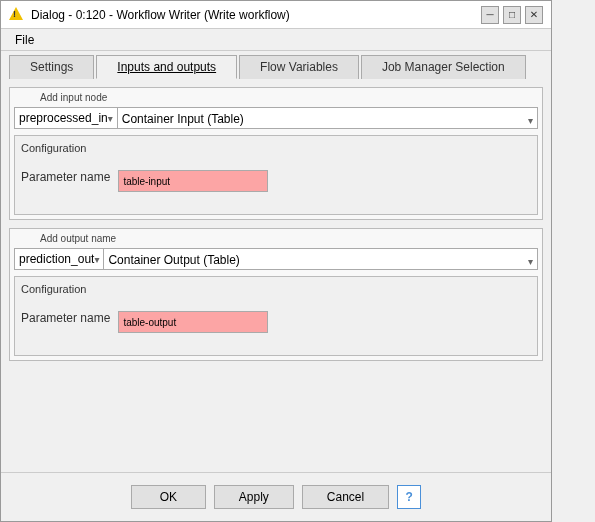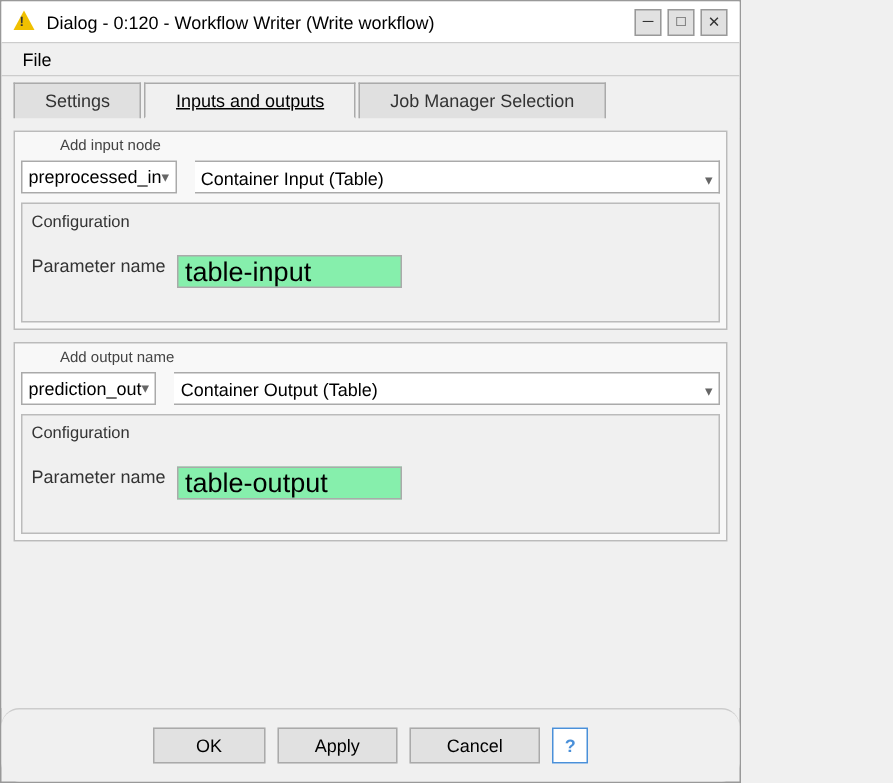--- a/index.html
+++ b/index.html
@@ -6,21 +6,21 @@
     body {
       font-family: 'Segoe UI', Tahoma, Geneva, Verdana, sans-serif;
       font-size: 12px;
       background: #f0f0f0;
       width: 595px;
       height: 522px;
       overflow: hidden;
     }
 
     .window {
-      width: 494px;
+      width: 552px;
       height: 522px;
       background: #f0f0f0;
       border: 1px solid #999;
       display: flex;
       flex-direction: column;
     }
 
     .title-bar {
       background: #fff;
       border-bottom: 1px solid #ccc;
@@ -125,21 +125,21 @@
       font-size: 10px;
       color: #444;
       margin-bottom: 4px;
       padding-left: 2px;
       margin-left: 24px;
     }
 
     .select-row {
       display: flex;
       align-items: center;
-      gap: 12px;
+      gap: 0;
       margin-bottom: 6px;
     }
 
     .dropdown-small {
       border: 1px solid #aaa;
       background: #fff;
       padding: 2px 4px;
       font-size: 12px;
       height: 22px;
       display: flex;
@@ -194,38 +194,37 @@
     }
 
     .param-label {
       font-size: 12px;
       color: #333;
       white-space: nowrap;
     }
 
     .param-input {
       border: 1px solid #aaa;
-      background: #86efac;
+      background: #fca5a5;
       padding: 2px 4px;
-      font-size: 18px;
+      font-size: 10px;
       height: 22px;
       width: 150px;
     }
 
     .footer {
       display: flex;
       justify-content: center;
       align-items: center;
       gap: 8px;
       padding: 24px;
       border-top: 1px solid #ccc;
       background: #f0f0f0;
       flex-shrink: 0;
       height: 46px;
-      border-radius: 12px;
     }
 
     .footer-btn {
       padding: 4px 24px;
       border: 1px solid #aaa;
       background: #e1e1e1;
       cursor: pointer;
       font-size: 12px;
       color: #000;
       min-width: 75px;
@@ -288,20 +287,23 @@
   </div>
 
   <div class="tabs-bar">
     <div class="tab">
       <span>Settings</span>
     </div>
     <div class="tab active">
       <span>Inputs and outputs</span>
     </div>
     <div class="tab">
+      <span>Flow Variables</span>
+    </div>
+    <div class="tab">
       <span>Job Manager Selection</span>
     </div>
   </div>
 
   <div class="main-content">
 
     <div class="section-group">
       <div class="section-label">Add input node</div>
       <div class="select-row">
         <div class="dropdown-small">

